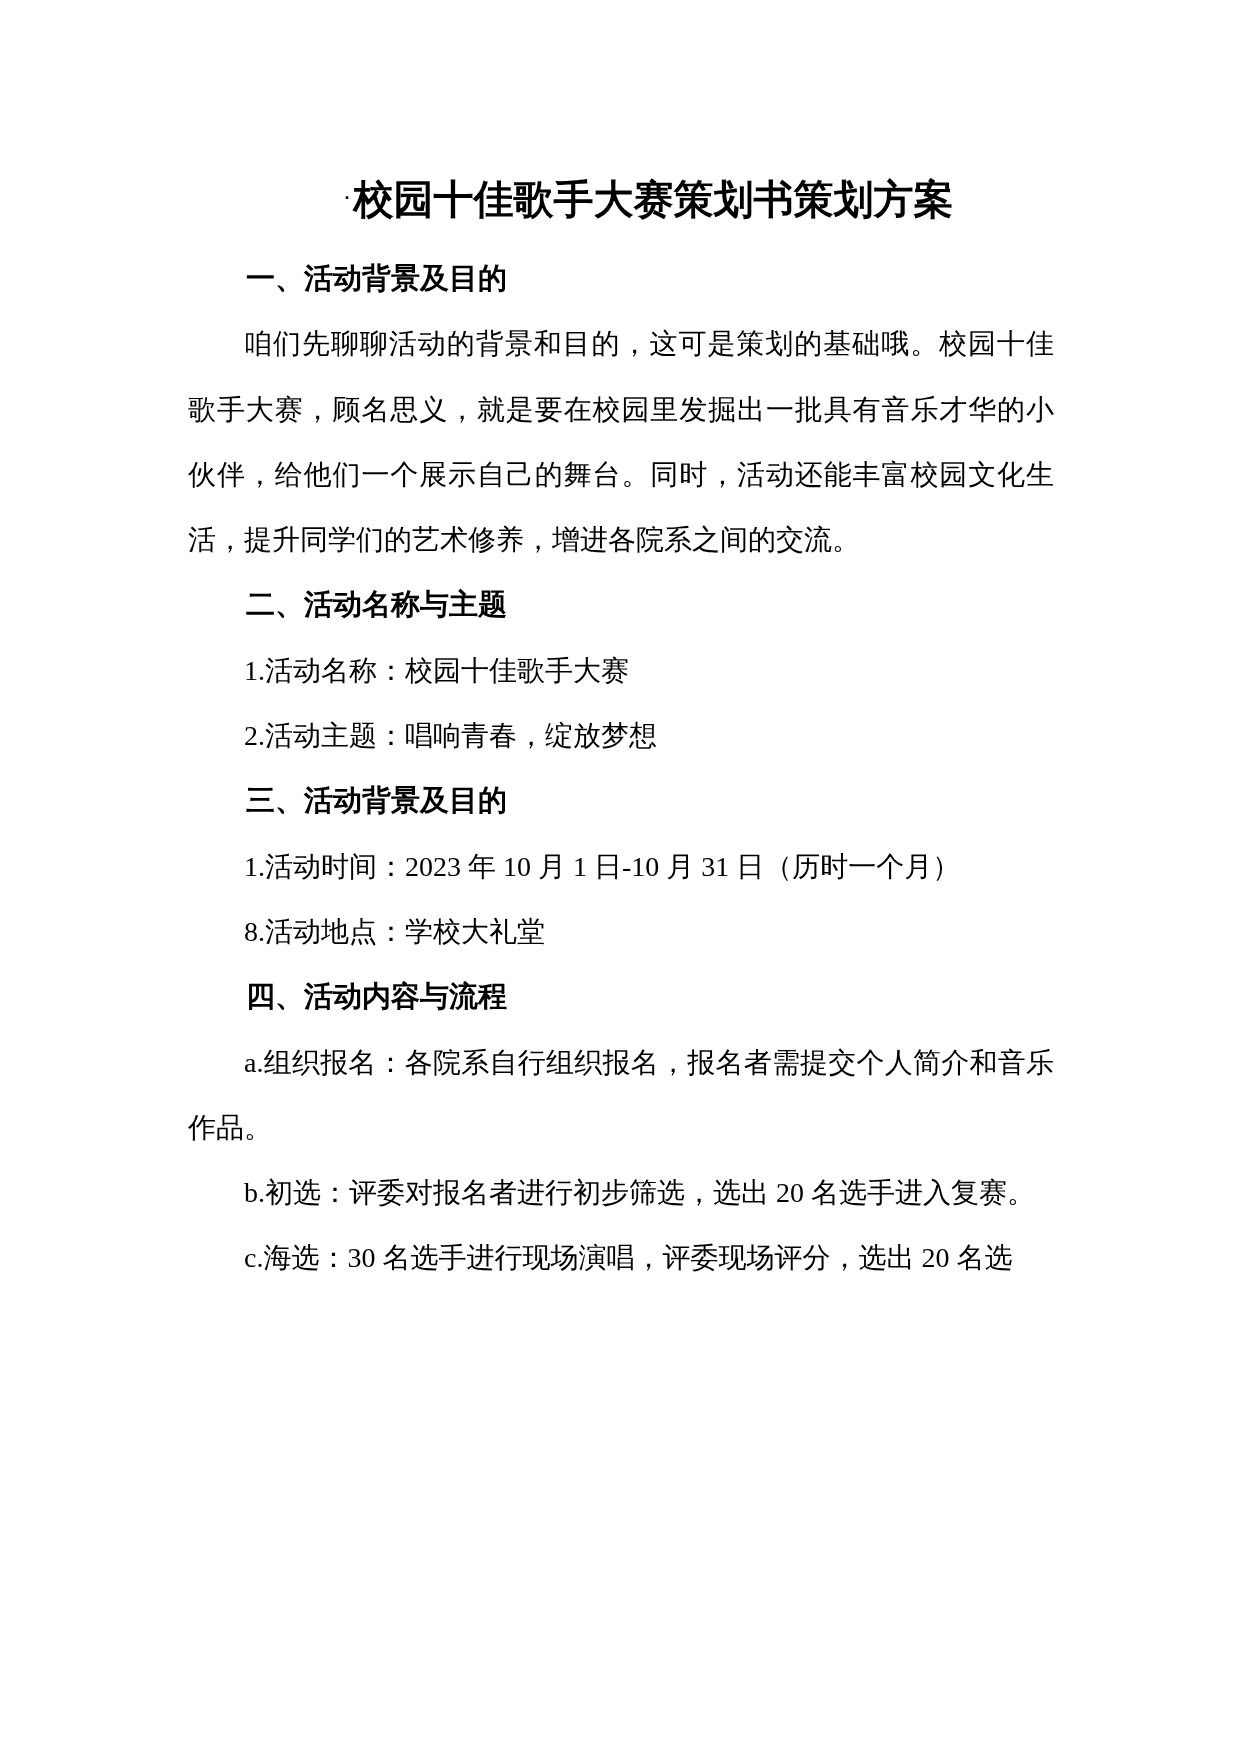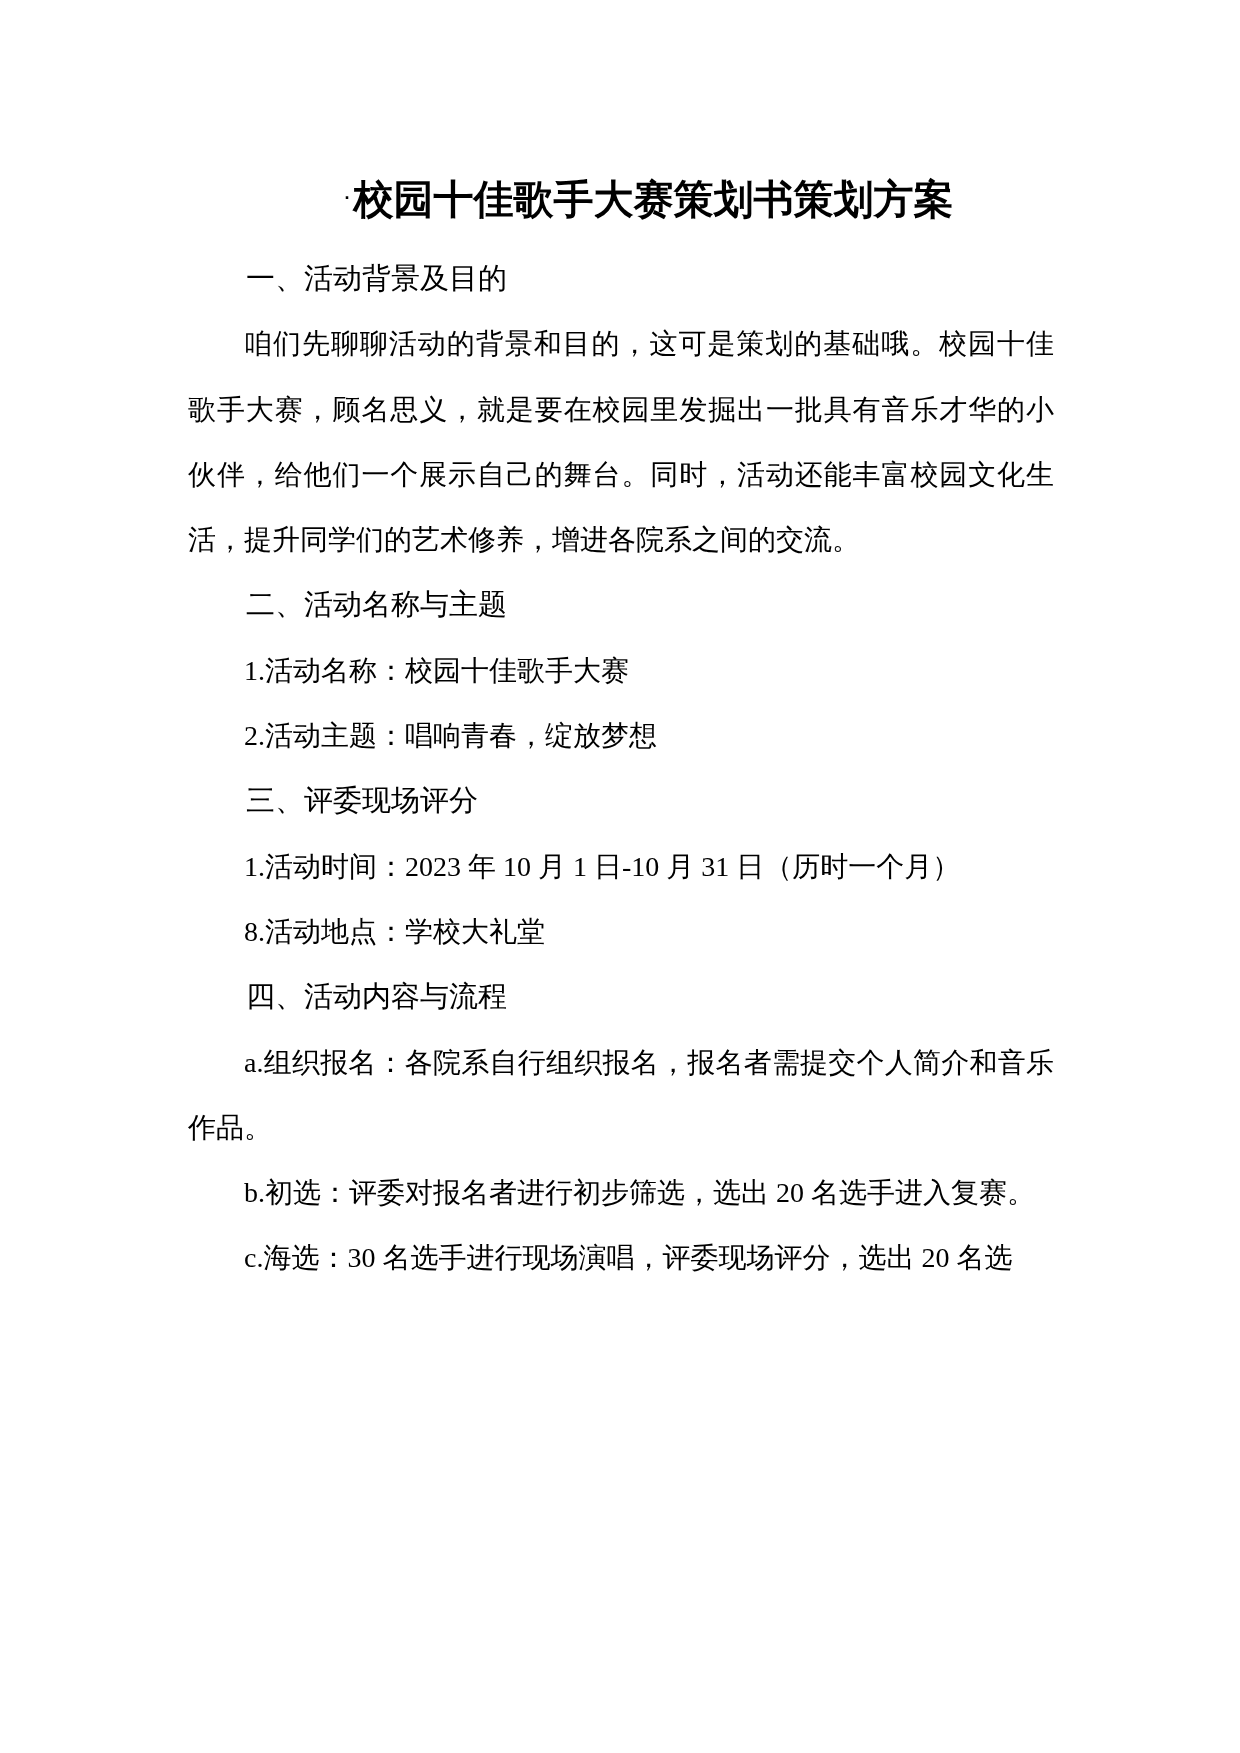--- a/index.html
+++ b/index.html
@@ -45,36 +45,36 @@
     text-align-last: left;
   }
   .para {
     font-family: "Liberation Serif", "DejaVu Serif", serif;
     font-size: 28px;
     font-weight: 400;
   }
   .heading {
     font-family: "Liberation Sans", "DejaVu Sans", sans-serif;
     font-size: 29px;
-    font-weight: normal;
+    font-weight: bold;
   }
 </style>
 </head>
 <body>
 
 <div class="page">
   <div class="content">
     <h1 class="doc-title"><span class="bullet">·</span><span>校园十佳歌手大赛策划书策划方案</span></h1>
     <div id="blocks">
         <div class="heading">一、活动背景及目的</div>
         <div class="para">咱们先聊聊活动的背景和目的，这可是策划的基础哦。校园十佳歌手大赛，顾名思义，就是要在校园里发掘出一批具有音乐才华的小伙伴，给他们一个展示自己的舞台。同时，活动还能丰富校园文化生活，提升同学们的艺术修养，增进各院系之间的交流。</div>
         <div class="heading">二、活动名称与主题</div>
         <div class="para">1.活动名称：校园十佳歌手大赛</div>
         <div class="para">2.活动主题：唱响青春，绽放梦想</div>
-        <div class="heading">三、评委现场评分</div>
+        <div class="heading">三、活动背景及目的</div>
         <div class="para">1.活动时间：2023 年 10 月 1 日-10 月 31 日（历时一个月）</div>
         <div class="para">8.活动地点：学校大礼堂</div>
         <div class="heading">四、活动内容与流程</div>
         <div class="para">a.组织报名：各院系自行组织报名，报名者需提交个人简介和音乐作品。</div>
         <div class="para">b.初选：评委对报名者进行初步筛选，选出 20 名选手进入复赛。</div>
         <div class="para">c.海选：30 名选手进行现场演唱，评委现场评分，选出 20 名选</div>
       </div>
   </div>
 </div>
 

